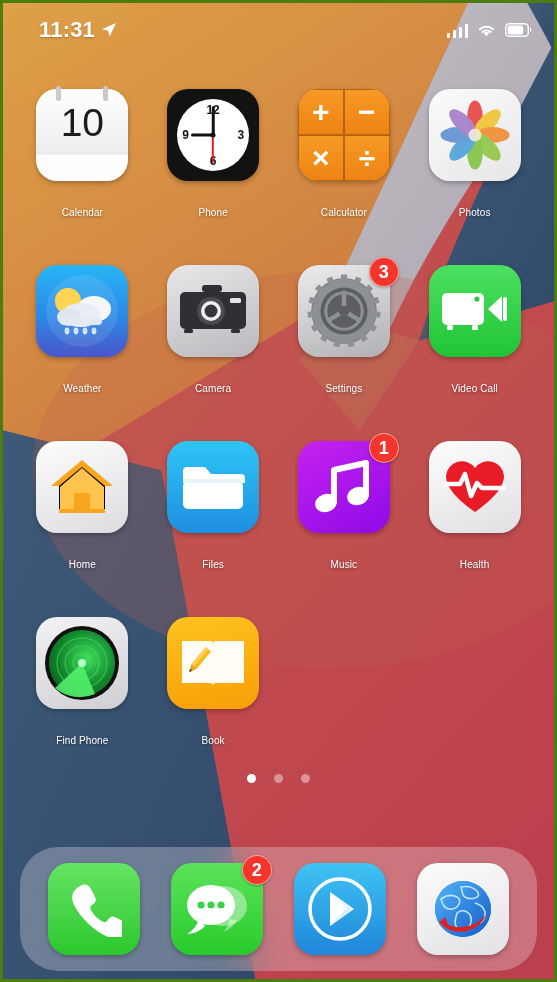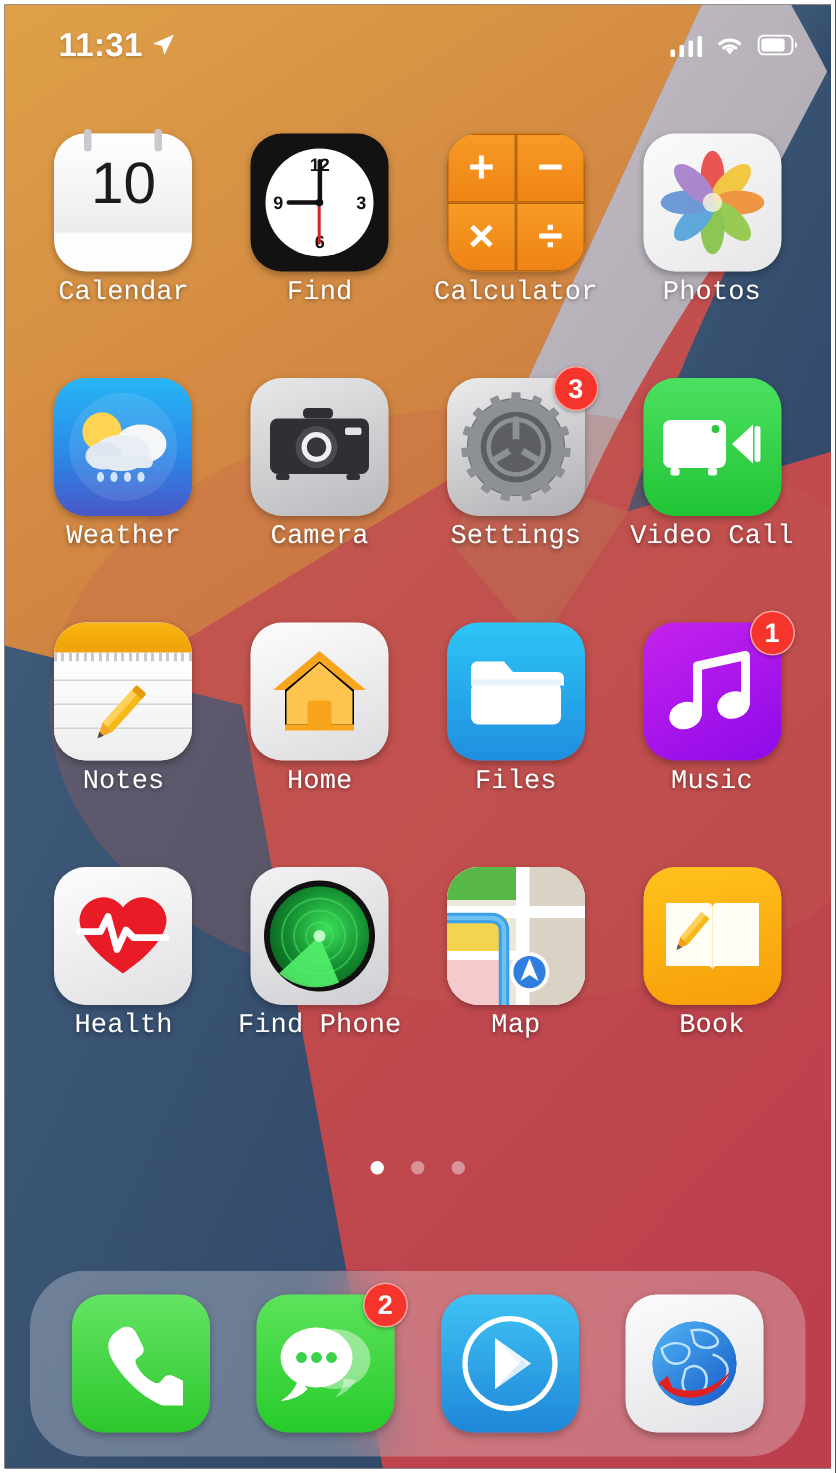--- a/index.html
+++ b/index.html
@@ -1,21 +1,21 @@
 <!DOCTYPE html>
 <html><head>
 <meta charset="utf-8">
 <style>
   * { margin:0; padding:0; box-sizing:border-box; }
   html,body { width:557px; height:982px; overflow:hidden; background:#1a1a1a; }
   body { font-family:"Liberation Sans", sans-serif; }
 
   #frame {
     position:relative; width:557px; height:982px;
-    border:3px solid #ffffff; overflow:hidden;
+    border:3px solid #4d7c0f; overflow:hidden;
   }
 
   
   #wallpaper { position:absolute; inset:0; overflow:hidden; }
   #wallpaper svg { position:absolute; inset:0; width:100%; height:100%; display:block; }
 
   
   #statusbar {
     position:absolute; top:0; left:0; right:0; height:54px;
     display:flex; align-items:center; justify-content:space-between;
@@ -42,22 +42,22 @@
     display:grid; grid-template-columns:repeat(4,1fr);
     row-gap:47px; padding:0 14px; z-index:10;
   }
   .app { display:flex; flex-direction:column; align-items:center; cursor:pointer; }
   .icon-wrap { position:relative; width:92px; height:92px; }
   .icon {
     width:92px; height:92px; border-radius:21px; position:relative;
     overflow:hidden; box-shadow:0 2px 5px rgba(0,0,0,.28);
   }
   .app-label {
-    margin-top:4px; color:#fff; font-size:18px; letter-spacing:.1px;
-    text-shadow:0 1px 3px rgba(0,0,0,.45); white-space:nowrap;font-family:Liberation Mono, monospace;
+    margin-top:26px; color:#fff; font-size:10px; letter-spacing:.1px;
+    text-shadow:0 1px 3px rgba(0,0,0,.45); white-space:nowrap;
   }
   .badge {
     position:absolute; top:-8px; right:-9px; min-width:30px; height:30px;
     border-radius:15px; background:#f5352b; color:#fff;
     font-size:18px; font-weight:bold; display:flex;
     align-items:center; justify-content:center; padding:0 5px;
     border:1.5px solid rgba(255,255,255,.55);
     box-shadow:0 1px 3px rgba(0,0,0,.3); z-index:5;
   }
 
@@ -269,21 +269,21 @@
             <span class="cn n3">3</span>
             <span class="cn n6">6</span>
             <span class="cn n9">9</span>
             <div class="hand hour"></div>
             <div class="hand min"></div>
             <div class="hand sec"></div>
             <div class="clock-pin"></div>
           </div>
         </div>
       </div>
-      <div class="app-label">Find</div>
+      <div class="app-label">Phone</div>
     </div>
 
     <div class="app">
       <div class="icon-wrap">
         <div class="icon ic-calc">
           <div class="calc-c">+</div>
           <div class="calc-c">−</div>
           <div class="calc-c">×</div>
           <div class="calc-c">÷</div>
         </div>
@@ -408,43 +408,20 @@
             <rect x="30" y="36" width="6" height="5" rx="1.5" fill="#fff"></rect>
             <circle cx="35" cy="10" r="2.6" fill="#2ec93a"></circle>
             <path d="M46 20 L60 7 L60 33 Z" fill="#fff"></path>
             <rect x="61" y="8" width="4" height="24" rx="2" fill="#fff"></rect>
           </svg>
         </div>
       </div>
       <div class="app-label">Video Call</div>
     </div>
 
-    <div class="app">
-      <div class="icon-wrap">
-        <div class="icon ic-notes">
-          <div class="notes-top"></div>
-          <div class="notes-perf"></div>
-          <div class="notes-body">
-            <div class="nline" style="top:12px"></div>
-            <div class="nline" style="top:28px"></div>
-            <div class="nline" style="top:44px"></div>
-            <svg width="52" height="52" viewBox="0 0 52 52" style="position:absolute;left:16px;top:10px;">
-              <g transform="rotate(42 26 26)">
-                <rect x="22" y="6" width="9" height="30" fill="#f5b918"></rect>
-                <rect x="22" y="6" width="4.5" height="30" fill="#ffd05c"></rect>
-                <polygon points="22,36 31,36 26.5,46" fill="#f5a623"></polygon>
-                <polygon points="24.5,42 28.5,42 26.5,46" fill="#4a4a4a"></polygon>
-                <rect x="22" y="2" width="9" height="5" rx="1.5" fill="#e79a0e"></rect>
-              </g>
-            </svg>
-          </div>
-        </div>
-      </div>
-      <div class="app-label">Notes</div>
-    </div>
 
     <div class="app">
       <div class="icon-wrap">
         <div class="icon ic-home">
           <svg width="66" height="60" viewBox="0 0 66 60">
             <path d="M33 3 L64 29 L56 29 L56 56 L10 56 L10 29 L2 29 Z" fill="#f7a51c"></path>
             <path d="M33 10 L56 29 L56 52 L10 52 L10 29 Z" fill="#ffc councils"></path>
             <path d="M33 11 L55 30 L55 52 L11 52 L11 30 Z" fill="#ffc44d"></path>
             <rect x="25" y="36" width="16" height="17" rx="2" fill="#f7a51c"></rect>
           </svg>
@@ -512,42 +489,20 @@
               <circle cx="39" cy="39" r="25"></circle>
             </g>
             <path d="M39 39 L12 64 A38 38 0 0 0 52 70 Z" fill="#52f06a" opacity="0.9"></path>
             <circle cx="39" cy="39" r="4" fill="#bdffc9"></circle>
           </svg>
         </div>
       </div>
       <div class="app-label">Find Phone</div>
     </div>
 
-    <div class="app">
-      <div class="icon-wrap">
-        <div class="icon ic-map">
-          <svg width="92" height="92" viewBox="0 0 92 92">
-            <rect width="92" height="92" fill="#ece7dd"></rect>
-            <rect x="0" y="0" width="54" height="22" fill="#57b747"></rect>
-            <rect x="0" y="34" width="40" height="26" fill="#f3d44f"></rect>
-            <path d="M0 62 L40 62 L40 92 L0 92 Z" fill="#f6c9cd"></path>
-            <rect x="54" y="0" width="38" height="92" fill="#d9d2c5"></rect>
-            <rect x="46" y="0" width="9" height="92" fill="#fff"></rect>
-            <rect x="0" y="26" width="92" height="8" fill="#fff"></rect>
-            <rect x="0" y="56" width="46" height="6" fill="#fff"></rect>
-            <path d="M0 34 H30 a8 8 0 0 1 8 8 V92" stroke="#3e9ee8" stroke-width="7" fill="none"></path>
-            <path d="M0 34 H30 a8 8 0 0 1 8 8 V92" stroke="#6fc0f2" stroke-width="3" fill="none"></path>
-            <circle cx="55" cy="70" r="12" fill="#2f7fe0"></circle>
-            <circle cx="55" cy="70" r="12" fill="none" stroke="#fff" stroke-width="2.5"></circle>
-            <path d="M55 61 L61 76 L55 72 L49 76 Z" fill="#fff"></path>
-          </svg>
-        </div>
-      </div>
-      <div class="app-label">Map</div>
-    </div>
 
     <div class="app">
       <div class="icon-wrap">
         <div class="icon ic-book">
           <svg width="66" height="52" viewBox="0 0 66 52">
             <path d="M2 4 H30 a3 3 0 0 1 3 3 V49 a3 3 0 0 0 -3 -3 H2 Z" fill="#fffdf6"></path>
             <path d="M64 4 H36 a3 3 0 0 0 -3 3 V49 a3 3 0 0 1 3 -3 H64 Z" fill="#fffdf6"></path>
             <g transform="rotate(40 17 25)">
               <rect x="14" y="8" width="7" height="22" fill="#f5b918"></rect>
               <rect x="14" y="8" width="3.5" height="22" fill="#ffd05c"></rect>

